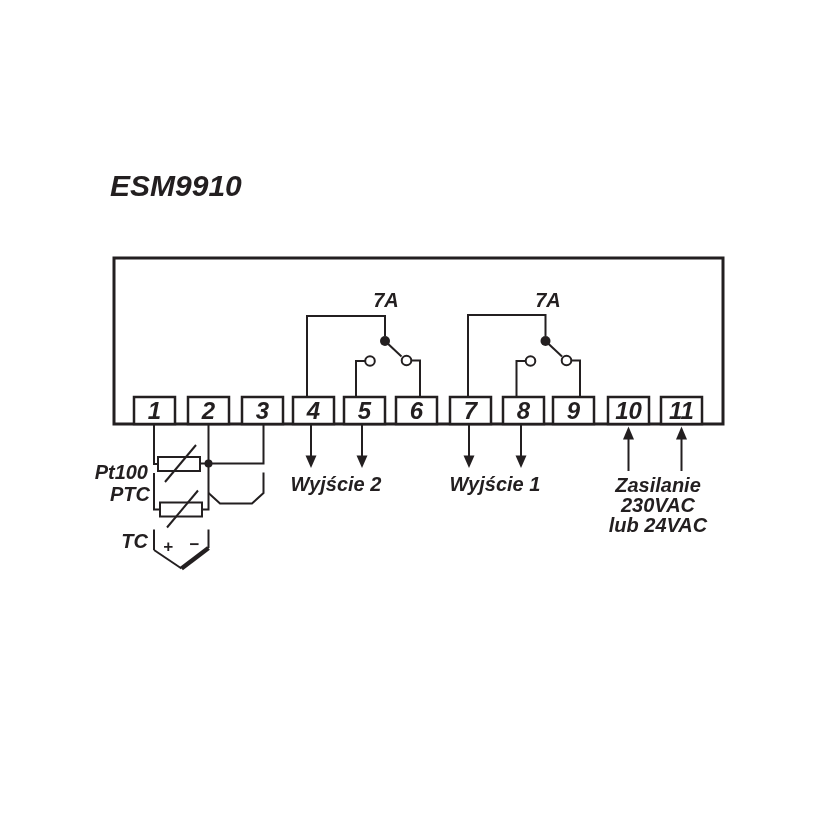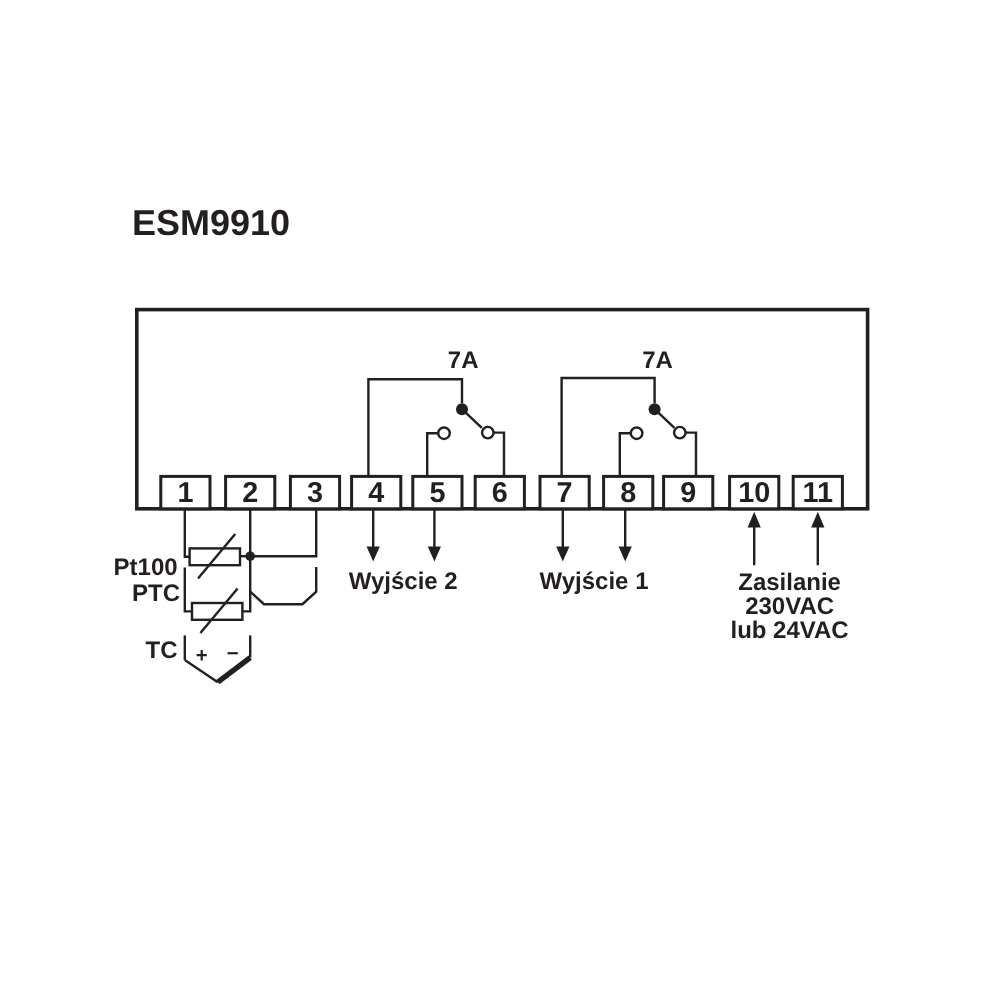--- a/index.html
+++ b/index.html
@@ -1,19 +1,20 @@
 <!DOCTYPE html>
 <html style="--ink: #231f20; --bg: #ffffff;"><head>
 <meta charset="utf-8">
 <style>
   :root { --ink: #231f20; --bg: #ffffff; }
   html,body { margin:0; padding:0; background:#fff; }
   .canvas {
     position:relative; width:840px; height:840px; background:var(--bg);
     font-family:"Liberation Sans", sans-serif;
+    font-style:italic;
   }
   svg { display:block; }
   .wire   { stroke:var(--ink); stroke-width:2; fill:none; stroke-linejoin:miter; }
   .thick  { stroke:var(--ink); stroke-width:4.5; fill:none; }
   .frame  { fill:none; stroke:var(--ink); stroke-width:3; }
   .tbox   { fill:#fff; stroke:var(--ink); stroke-width:2.5; }
   .rbox   { fill:#fff; stroke:var(--ink); stroke-width:2; }
   .contact{ fill:#fff; stroke:var(--ink); stroke-width:2; }
   .dot    { fill:var(--ink); stroke:none; }
   .head   { fill:var(--ink); stroke:none; }

